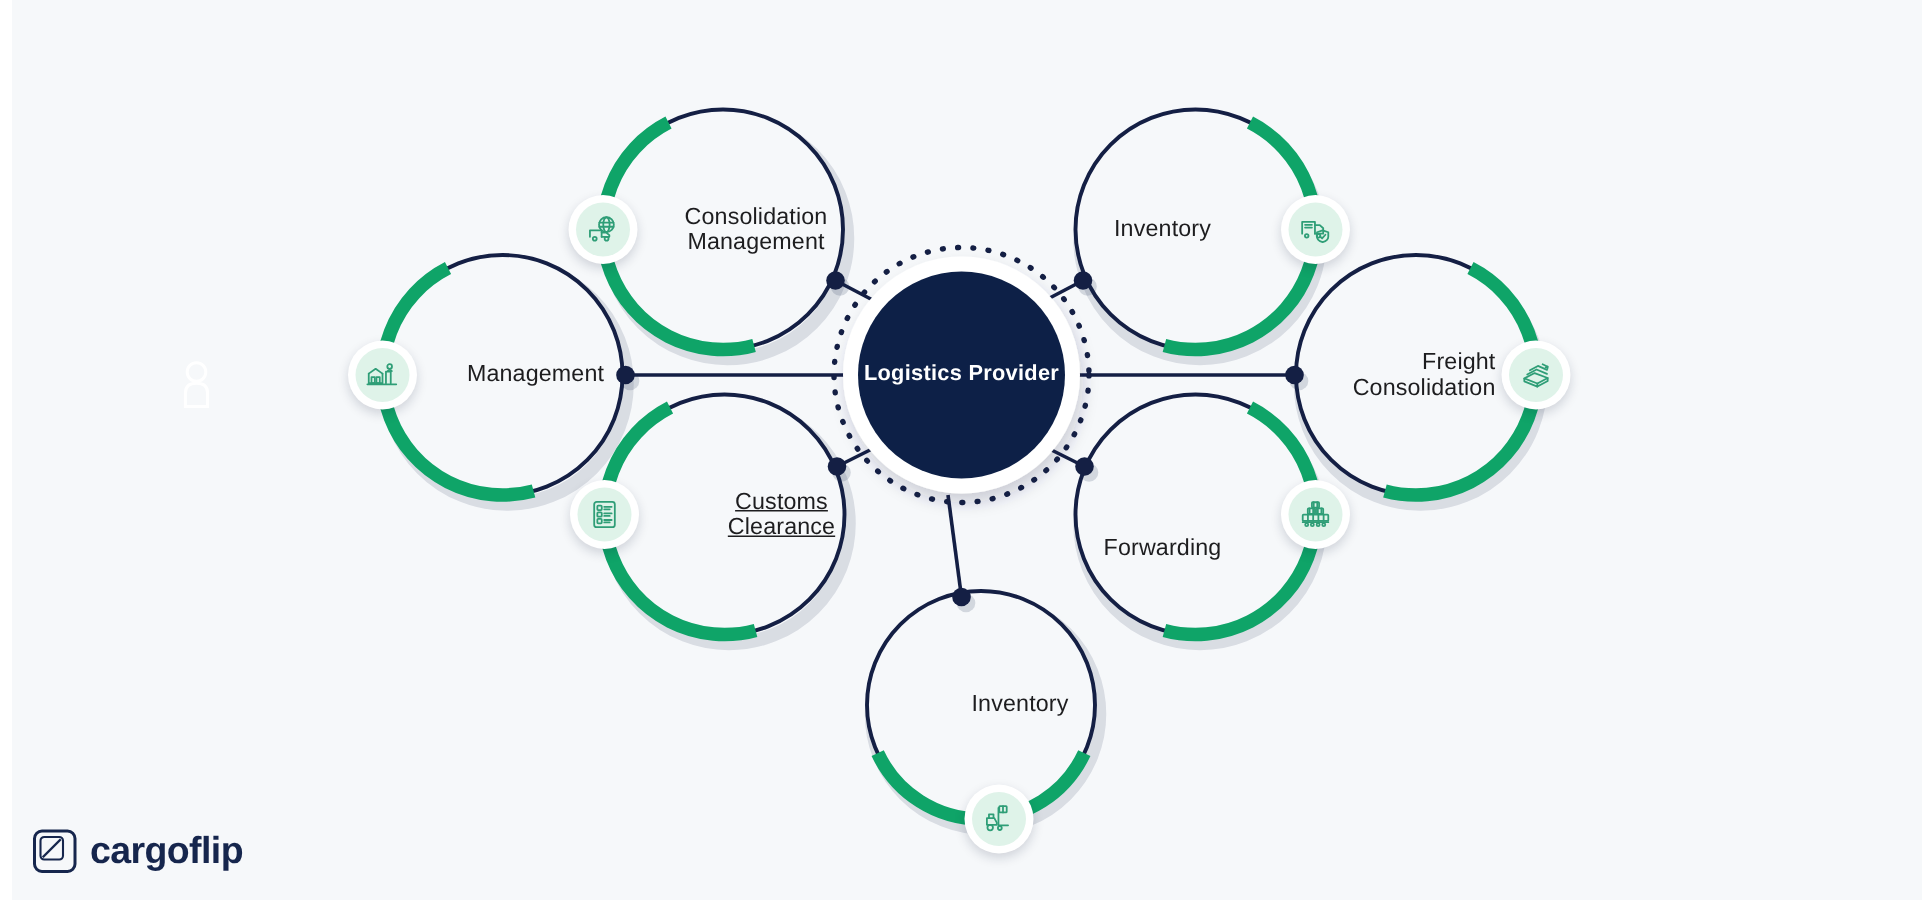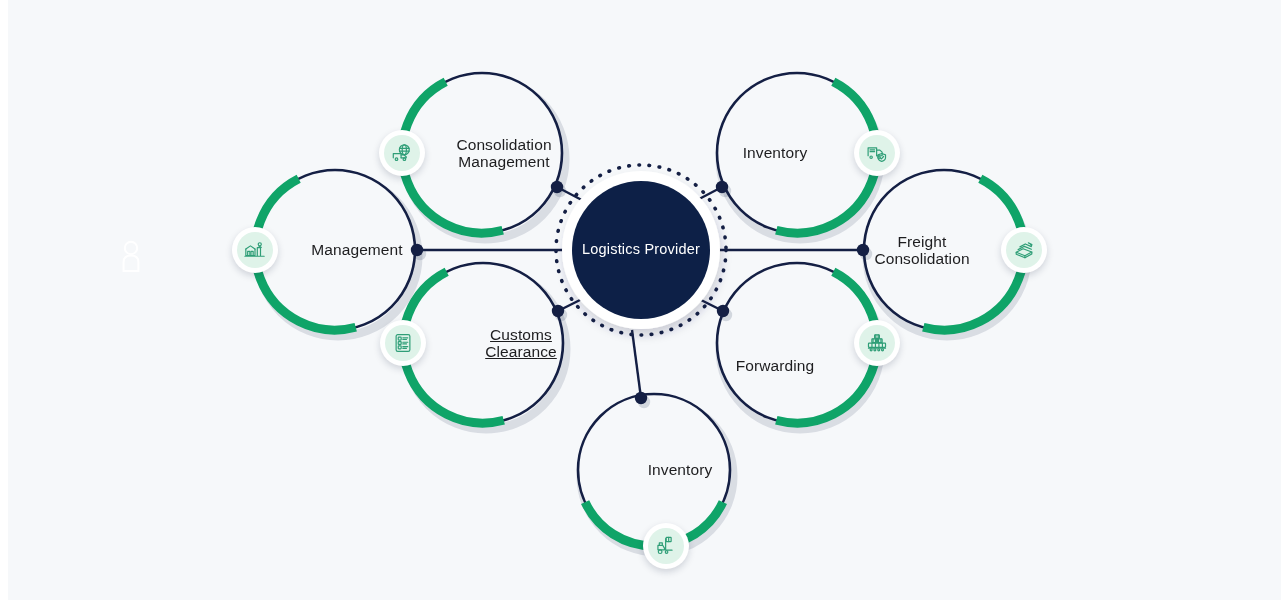--- a/index.html
+++ b/index.html
@@ -38,21 +38,21 @@
     line-height: 17.5px;
     letter-spacing: 0.1px;
     white-space: pre-line;
     pointer-events: none;
   }
   .center-label {
     position: absolute;
     text-align: center;
     color: #ffffff;
     font-size: 14.5px;
-    font-weight: normal;
+    font-weight: bold;
     letter-spacing: 0.2px;
   }
   .icon-badge {
     position: absolute;
     width: 46px;
     height: 46px;
     border-radius: 50%;
     background: #ffffff;
     box-shadow: 0 3px 7px rgba(20,30,60,0.17);
     display: flex;
@@ -173,21 +173,21 @@
       </g>
   </svg>
 
   <div id="labels-layer">
       <div class="node-label" style="width: 150px; left: 282px; top: 241.25px;">Management</div>
       <div class="node-label" style="width: 150px; left: 429px; top: 135.5px;">Consolidation
 Management</div>
       <div class="node-label" style="width: 150px; left: 446px; top: 325.5px; text-decoration: underline;">Customs
 Clearance</div>
       <div class="node-label" style="width: 150px; left: 700px; top: 144.25px;">Inventory</div>
-      <div class="node-label" style="width: 150px; left: 847px; top: 232.5px;">Freight
+      <div class="node-label" style="width: 150px; left: 847px; top: 232.5px; text-align: right;">Freight
 Consolidation</div>
       <div class="node-label" style="width: 150px; left: 700px; top: 334.25px; margin-top: 23px;">Forwarding</div>
       <div class="node-label" style="width: 150px; left: 579px; top: 461.25px; padding-left: 26px;">Inventory</div>
     </div>
 
   <div id="icons-layer">
       <div class="icon-badge" style="left: 232px; top: 227px;">
         <div class="inner">
           <svg width="22" height="22" viewBox="0 0 24 24" fill="none" stroke="#2f9e77" stroke-width="1.3" stroke-linecap="round" stroke-linejoin="round">
             <path d="M2 11 L7 7.5 L12 11"></path>
@@ -284,14 +284,23 @@
       </div>
     </div>
 
   <div class="center-label" id="center-label" style="width: 180px; left: 551px; top: 241px;">Logistics Provider</div>
 
   <svg id="watermark-person" viewBox="0 0 18 32">
     <circle cx="9" cy="8" r="6.2" fill="none" stroke="#ffffff" stroke-width="2"></circle>
     <path d="M1.6 31 L1.6 22 Q1.6 15.5 9 15.5 Q16.4 15.5 16.4 22 L16.4 31 Z" fill="none" stroke="#ffffff" stroke-width="2"></path>
   </svg>
 
+  <div id="logo">
+    <div id="logo-mark">
+      <svg width="21" height="21" viewBox="0 0 21 21" style="position:absolute;left:0;top:0;">
+        <rect x="3" y="3" width="15" height="15" rx="2.5" fill="none" stroke="#16264d" stroke-width="1.4"></rect>
+        <line x1="4.5" y1="16.5" x2="16.5" y2="4.5" stroke="#16264d" stroke-width="1.6"></line>
+      </svg>
+    </div>
+    <div id="logo-text">cargoflip</div>
+  </div>
 
 </div>
 
 </body></html>

